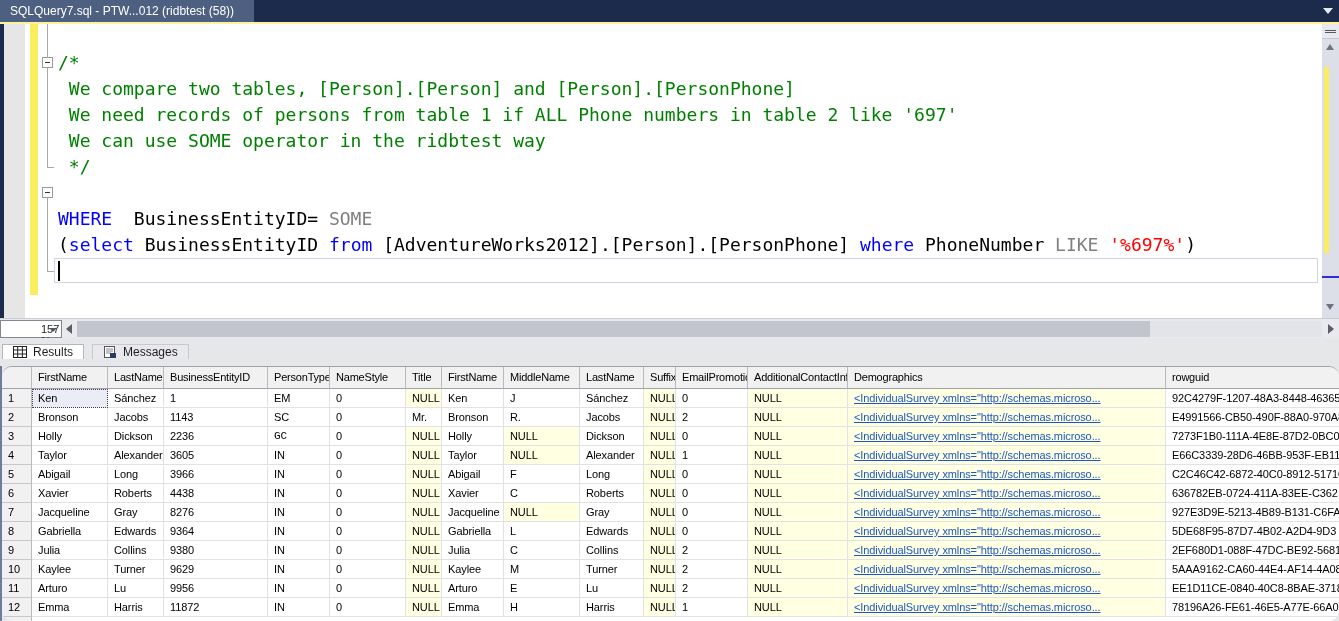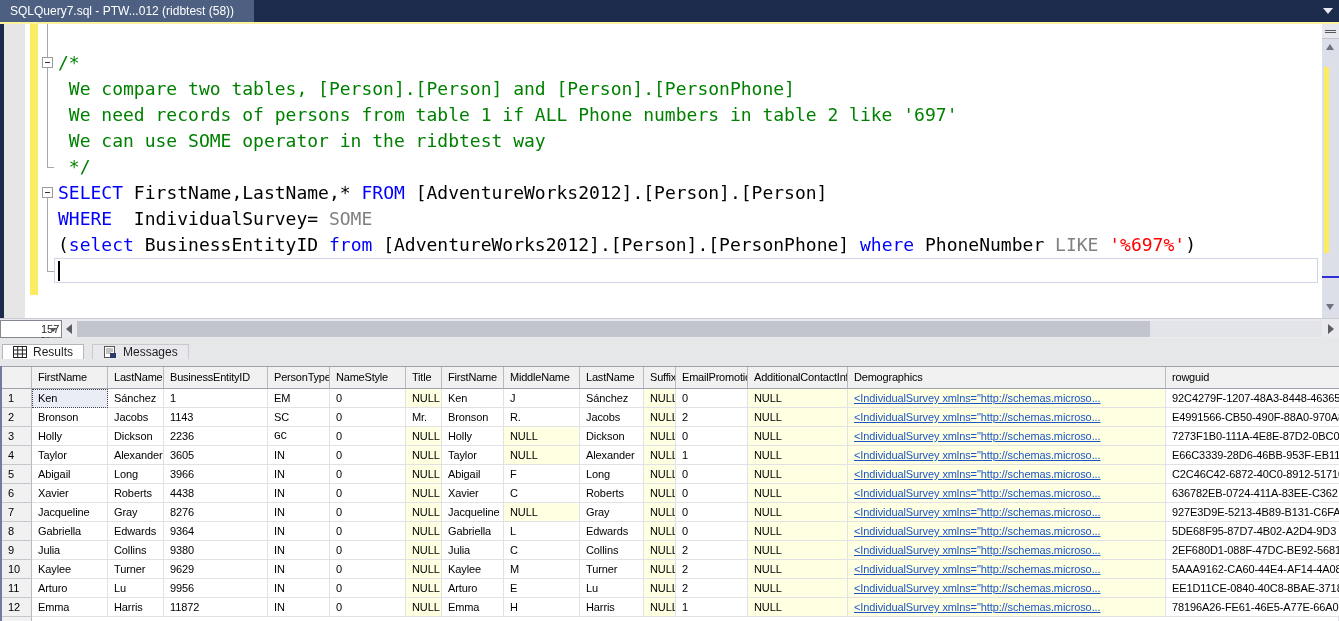--- a/index.html
+++ b/index.html
@@ -58,21 +58,21 @@
   #hs-right { position:absolute; right:5px; top:5px; width:0; height:0; border-top:5px solid transparent; border-bottom:5px solid transparent; border-left:6px solid #5B5E66; }
 
   
   #results-panel { position:absolute; left:0; top:338px; width:1339px; height:283px; background:#E6E7E8; }
   .pane-tab { position:absolute; top:6px; height:15px; display:flex; align-items:center; gap:6px; padding:0 10px; font-size:12px; color:#1E1E1E; }
   #tab-results { left:2px; background:#FFFFFF; border:1px solid #B5B5BC; border-bottom:none; }
   #tab-messages { left:92px; background:#E9E9ED; border:1px solid #C9C9CF; border-bottom:none; }
   .tab-ic { display:block; }
 
   #grid-strip { position:absolute; left:0; top:28px; width:2px; height:255px; background:#6E7D9E; }
-  #grid { position:absolute; left:2px; top:28px; width:1337px; height:255px; background:#E6E7E8; overflow:hidden; border-top:1px solid #9FA2AA; }
+  #grid { position:absolute; left:2px; top:28px; width:1337px; height:255px; background:#E6E7E8; overflow:hidden; border-top:1px solid #9FA2AA;border-radius:10px; }
   .g-row { display:flex; height:19px; }
   #g-header { display:flex; height:22px; }
   .h-cell { flex:none; background:#F1F1F1; border-right:1px solid #B9BAC0; border-bottom:1px solid #9FA2AA;
             font-size:11px; letter-spacing:-0.2px; color:#000; padding:4px 0 0 6px; white-space:nowrap; overflow:hidden; }
   .rn-cell { flex:none; background:#F1F1F1; border-right:1px solid #B9BAC0; border-bottom:1px solid #C6C6CC;
              font-size:11px; color:#000; padding:3px 0 0 6px; white-space:nowrap; overflow:hidden; }
   .d-cell { flex:none; background:#FFFFFF; border-right:1px solid #E2E2E6; border-bottom:1px solid #E2E2E6;
             font-size:11px; letter-spacing:-0.1px; color:#000; padding:3px 0 0 6px; white-space:nowrap; overflow:hidden; }
   .null-cell { background:#FFFFE1; }
   .link-cell { background:#FFFFE1; }
@@ -109,22 +109,21 @@
     <div class="fold-tick" style="top:247px;"></div>
 
     <div id="current-line-box"></div>
     <div id="code-lines">
         <div class="code-line" style="top: 0px;"></div>
         <div class="code-line" style="top: 26px;"><span class="tok-c">/*</span></div>
         <div class="code-line" style="top: 52px;"><span class="tok-c"> We compare two tables, [Person].[Person] and [Person].[PersonPhone]</span></div>
         <div class="code-line" style="top: 78px;"><span class="tok-c"> We need records of persons from table 1 if ALL Phone numbers in table 2 like '697'</span></div>
         <div class="code-line" style="top: 104px;"><span class="tok-c"> We can use SOME operator in the ridbtest way</span></div>
         <div class="code-line" style="top: 130px;"><span class="tok-c"> */</span></div>
-        <div class="code-line" style="top: 156px;"><span class="tok-k">SELECT</span><span class="tok-p"> FirstName,LastName,* </span><span class="tok-k">FROM</span><span class="tok-p"> [AdventureWorks2012].[Person].[Person]</span></div>
-        <div class="code-line" style="top: 182px;"><span class="tok-k">WHERE</span><span class="tok-p">  IndividualSurvey= </span><span class="tok-g">SOME</span></div>
+        <div class="code-line" style="top: 182px;"><span class="tok-k">WHERE</span><span class="tok-p">  BusinessEntityID= </span><span class="tok-g">SOME</span></div>
         <div class="code-line" style="top: 208px;"><span class="tok-p">(</span><span class="tok-k">select</span><span class="tok-p"> BusinessEntityID </span><span class="tok-k">from</span><span class="tok-p"> [AdventureWorks2012].[Person].[PersonPhone] </span><span class="tok-k">where</span><span class="tok-p"> PhoneNumber </span><span class="tok-g">LIKE</span><span class="tok-p"> </span><span class="tok-s">'%697%'</span><span class="tok-p">)</span></div>
         <div class="code-line" style="top: 234px;"></div>
       </div>
     <div id="caret"></div>
 
     <div id="v-scrollbar">
       <div id="splitter-handle">
           <div class="grip"></div>
         </div>
       <div id="sb-up" class="sb-arrow"></div>

